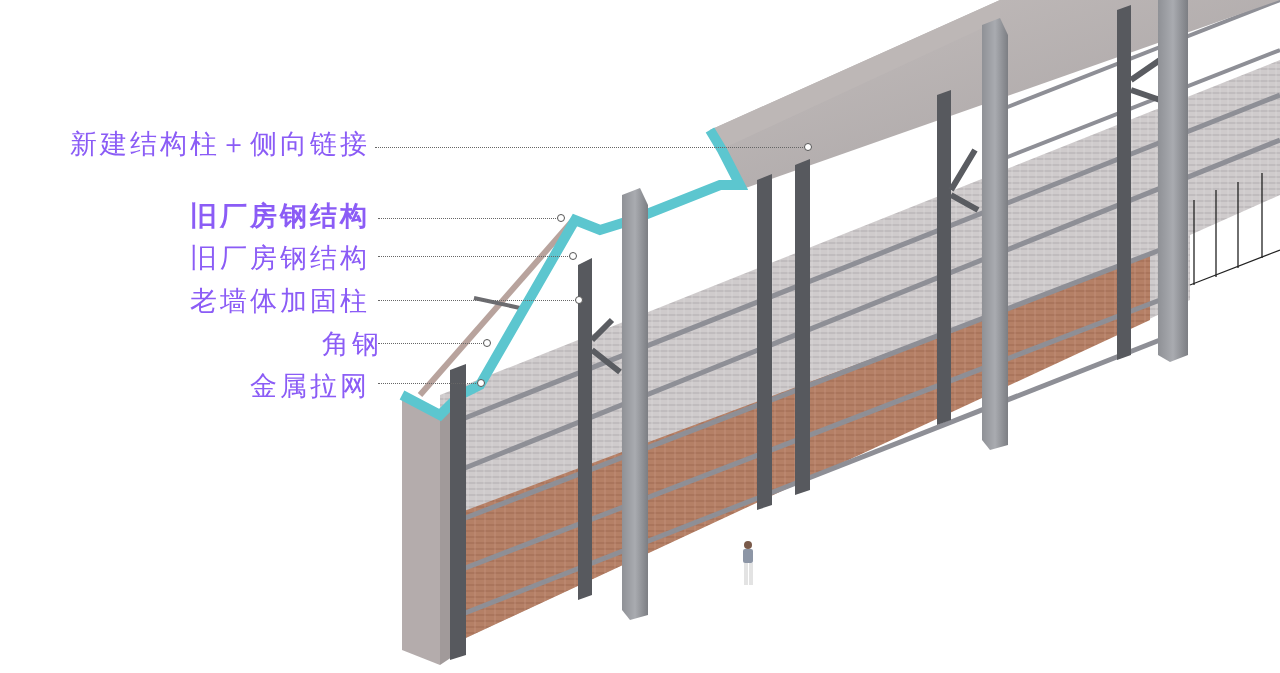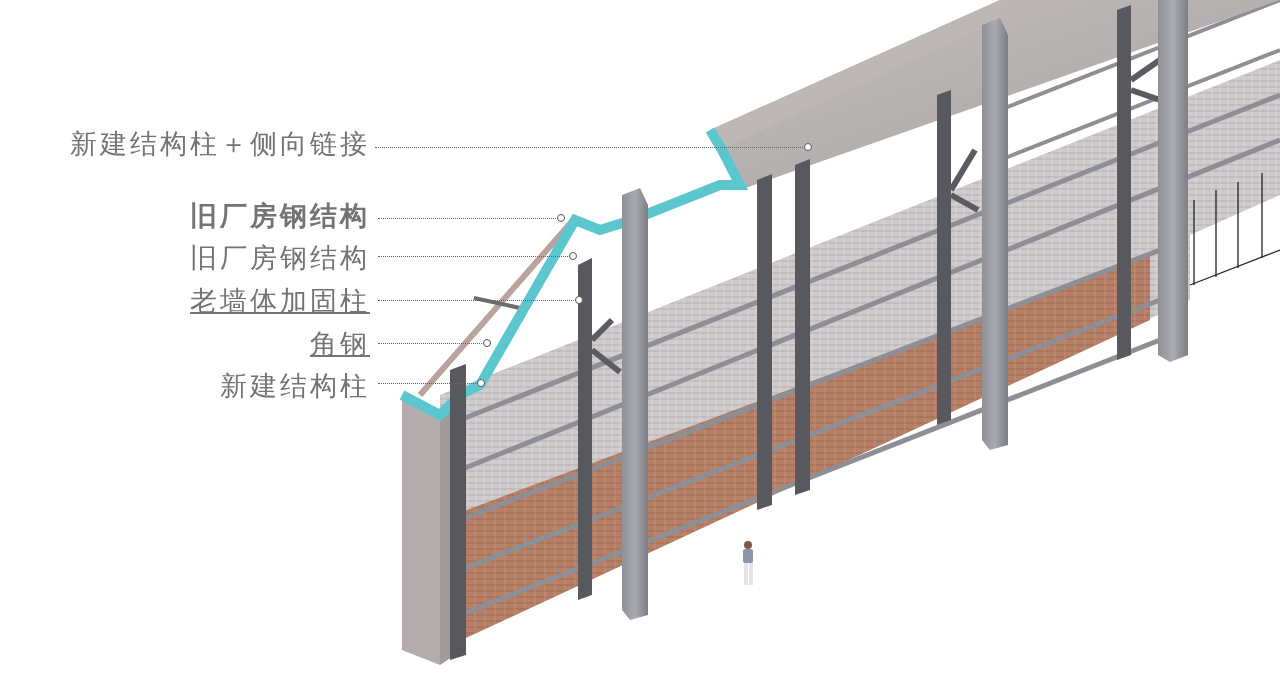--- a/index.html
+++ b/index.html
@@ -1,17 +1,17 @@
 <!DOCTYPE html>
 <html><head>
 <meta charset="utf-8">
 <style>
   html,body{margin:0;padding:0;background:#fff;}
   body{width:1280px;height:673px;position:relative;overflow:hidden;font-family:"DejaVu Sans",sans-serif;}
-  .label{position:absolute;font-size:27px;color:#737373;letter-spacing:3px;white-space:nowrap;line-height:32px;}
+  .label{position:absolute;font-size:27px;color:#8b5cf6;letter-spacing:3px;white-space:nowrap;line-height:32px;}
   .lbl-right{text-align:right;}
   .leader{position:absolute;height:0;border-top:1.5px dotted #666;}
   .dot{position:absolute;width:6px;height:6px;border:1.3px solid #555;border-radius:50%;background:#fff;margin-left:-4px;margin-top:-4px;}
   svg{position:absolute;left:0;top:0;}
 </style>
 </head>
 <body>
 
 <svg width="1280" height="673" viewBox="0 0 1280 673">
   <defs>
@@ -108,23 +108,23 @@
 <div class="dot" style="left:808px;top:147px;"></div>
 
 <div class="label lbl-right" style="left:10px;top:200px;width:360px;font-weight:bold;">旧厂房钢结构</div>
 <div class="leader" style="left:378px;top:218px;width:180px;"></div>
 <div class="dot" style="left:561px;top:218px;"></div>
 
 <div class="label lbl-right" style="left:10px;top:242px;width:360px;">旧厂房钢结构</div>
 <div class="leader" style="left:378px;top:256px;width:192px;"></div>
 <div class="dot" style="left:573px;top:256px;"></div>
 
-<div class="label lbl-right" style="left:10px;top:285px;width:360px;text-decoration:underline;">老墙体加固柱</div>
+<div class="label lbl-right" style="left:10px;top:285px;width:360px;">老墙体加固柱</div>
 <div class="leader" style="left:378px;top:300px;width:198px;"></div>
 <div class="dot" style="left:579px;top:300px;"></div>
 
-<div class="label lbl-right" style="left:10px;top:328px;width:360px;text-decoration:underline;">角钢</div>
+<div class="label lbl-right" style="left:22px;top:328px;width:360px;">角钢</div>
 <div class="leader" style="left:378px;top:343px;width:106px;"></div>
 <div class="dot" style="left:487px;top:343px;"></div>
 
-<div class="label lbl-right" style="left:10px;top:370px;width:360px;">新建结构柱</div>
+<div class="label lbl-right" style="left:10px;top:370px;width:360px;">金属拉网</div>
 <div class="leader" style="left:378px;top:383px;width:100px;"></div>
 <div class="dot" style="left:481px;top:383px;"></div>
 
 </body></html>

